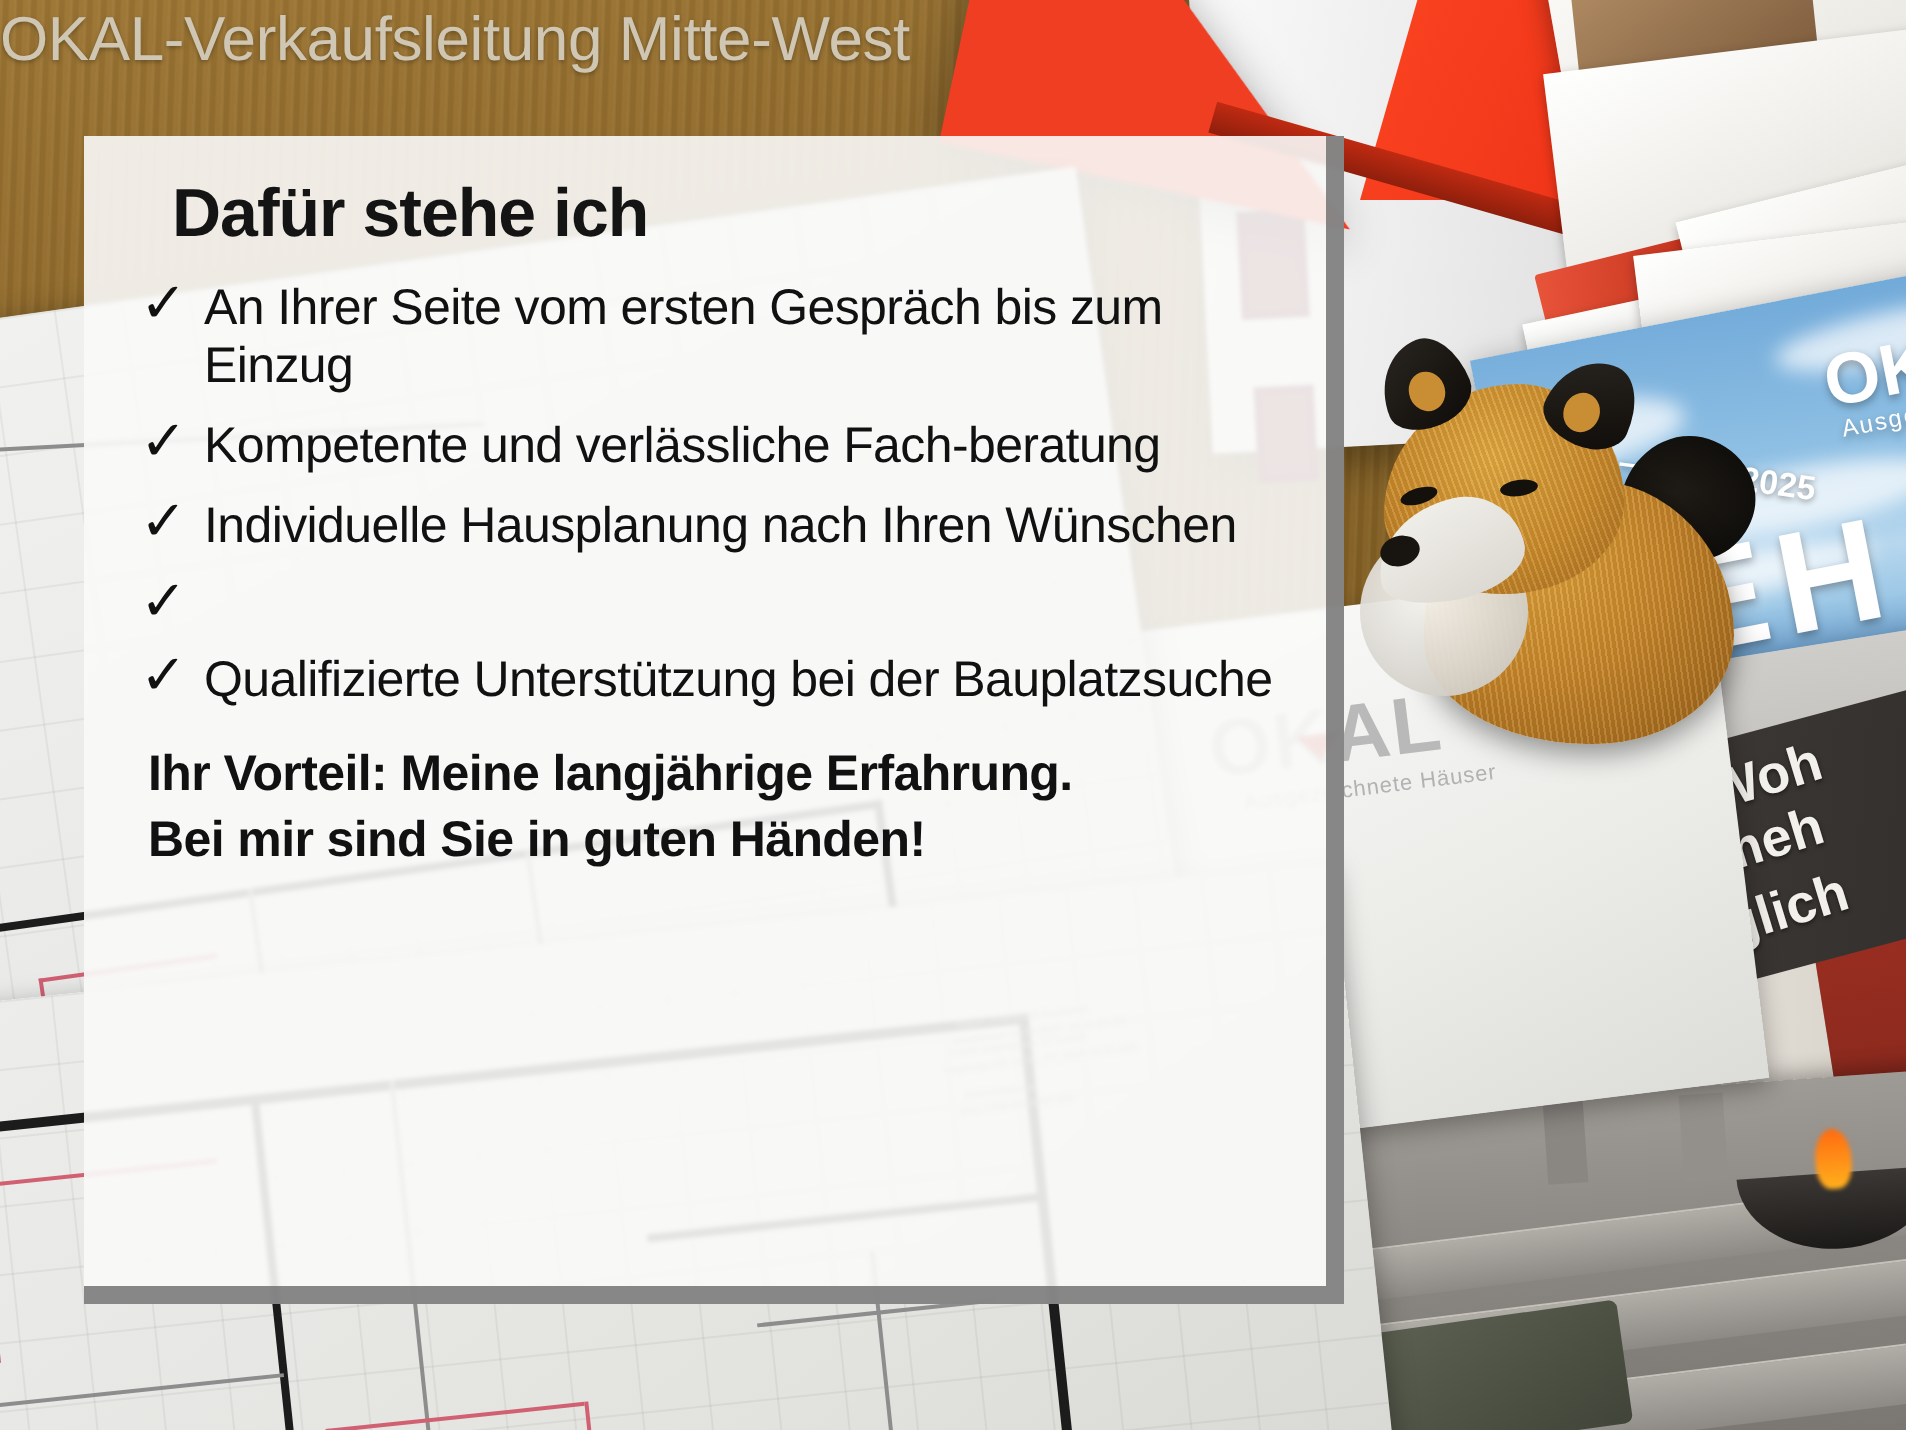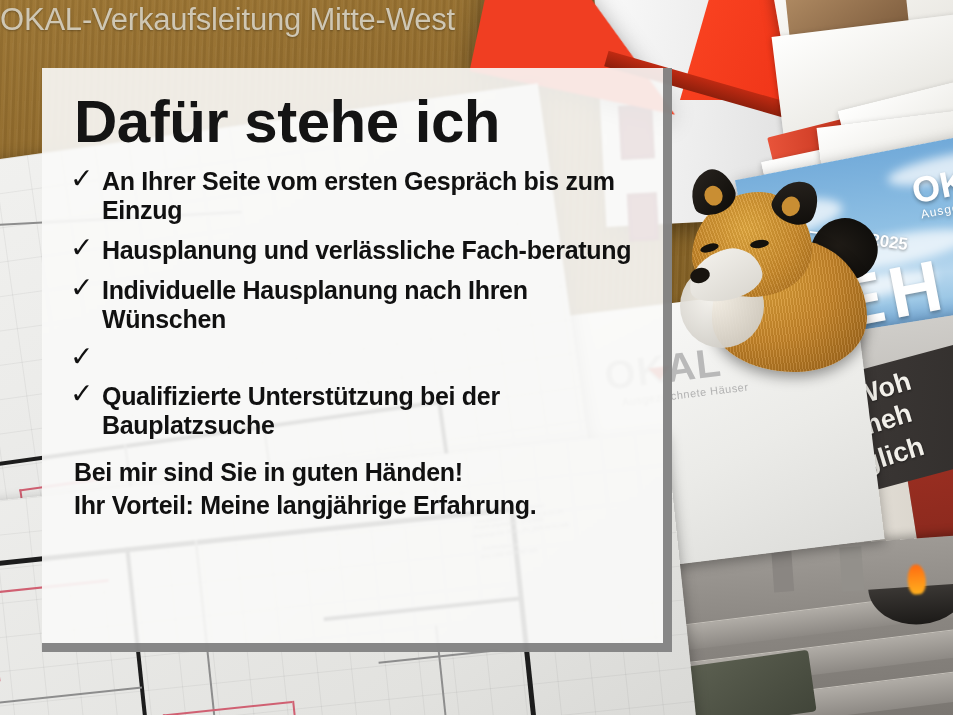--- a/index.html
+++ b/index.html
@@ -268,40 +268,40 @@
     position:absolute; left:42px; top:68px;
     width:630px; height:584px;
     background:rgba(249,249,248,0.90);
     border-right:9px solid rgba(110,110,110,0.82);
     border-bottom:9px solid rgba(110,110,110,0.82);
     backdrop-filter:blur(1px);
   }
   #panel-inner { position:absolute; inset:0; padding:14px 22px 0 18px; }
 
   .panel-title {
-    font-size:60px; font-weight:700; color:#141414;
+    font-size:34px; font-weight:700; color:#141414;
     letter-spacing:-0.5px; line-height:1.05;
-    margin:8px 0 14px 14px;
+    margin:8px 0 14px 26px;
   }
 
   .bullets { list-style:none; margin:0 0 0 2px; }
   .bullet {
     display:flex; align-items:flex-start;
     margin-bottom:11px;
   }
   .check {
     flex:0 0 40px;
     font-size:28px; line-height:1.05; color:#111;
     font-weight:400;
     font-family:"DejaVu Sans", sans-serif;
     text-align:left; padding-left:8px;
     margin-top:-3px;
   }
   .bullet-text {
-    font-size:25px; font-weight:700; color:#111;
+    font-size:25px; font-weight:400; color:#111;
     line-height:1.16; letter-spacing:-0.3px;
   }
   .closing { margin:16px 0 0 14px; }
   .closing-line {
     font-size:25px; font-weight:700; color:#111;
     line-height:1.3; letter-spacing:-0.3px;
   }
 
   
   #header-title {
@@ -449,38 +449,38 @@
 
     <ul class="bullets">
 
       <li class="bullet">
         <span class="check">✓</span>
         <span class="bullet-text">An Ihrer Seite vom ersten Gespräch bis zum Einzug</span>
       </li>
 
       <li class="bullet">
         <span class="check">✓</span>
-        <span class="bullet-text">Hausplanung und verlässliche Fach-beratung</span>
+        <span class="bullet-text">Kompetente und verlässliche Fach-beratung</span>
       </li>
 
       <li class="bullet">
         <span class="check">✓</span>
         <span class="bullet-text">Individuelle Hausplanung nach Ihren Wünschen</span>
       </li>
 
       <li class="bullet">
         <span class="check">✓</span>
       </li>
 
       <li class="bullet">
         <span class="check">✓</span>
         <span class="bullet-text">Qualifizierte Unterstützung bei der Bauplatzsuche</span>
       </li>
 
     </ul>
 
     <div class="closing">
+      <div class="closing-line">Ihr Vorteil: Meine langjährige Erfahrung.</div>
       <div class="closing-line">Bei mir sind Sie in guten Händen!</div>
-      <div class="closing-line">Ihr Vorteil: Meine langjährige Erfahrung.</div>
     </div>
 
   </div>
 </div>
 
 </body></html>

